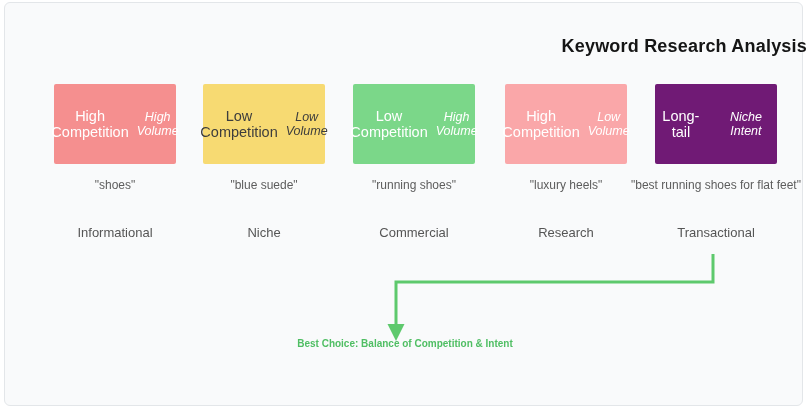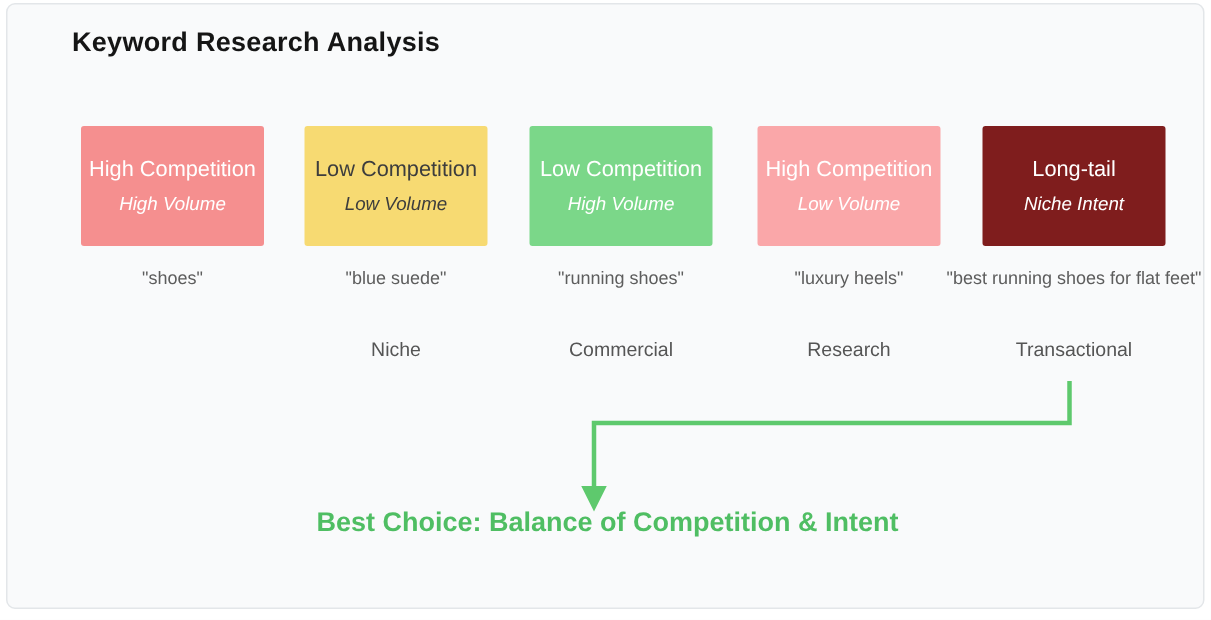--- a/index.html
+++ b/index.html
@@ -12,41 +12,40 @@
   }
   .card {
     position: absolute;
     top: 2px; left: 4px; right: 4px; bottom: 7px;
     background: #f9fafb;
     border: 1px solid #e3e6e9;
     border-radius: 6px;
   }
   .title {
     position: absolute;
-    top: 18px; left: 0; width: 807px;
-    text-align: left;
+    top: 36px; left: 0; width: 807px;
+    text-align: right;
     font-size: 18px;
     font-weight: bold;
     color: #151515;
     letter-spacing: 0.2px;
     padding-left: 48px;
   }
   .column {
     position: absolute;
     top: 84px;
     width: 190px;
     text-align: center;
   }
   .kbox {
     width: 122px;
     height: 80px;
     margin: 0 auto;
     border-radius: 2px;
     display: flex;
-    flex-direction: column;
     align-items: center;
     justify-content: center;
     gap: 8px;
   }
   .kbox .line1 { font-size: 14.5px; }
   .kbox .line2 { font-size: 12.5px; font-style: italic; }
   .keyword {
     margin-top: 14px;
     font-size: 12px;
     color: #5d5d5d;
@@ -60,37 +59,38 @@
     position: absolute;
     top: 0; left: 0;
     width: 807px; height: 413px;
     pointer-events: none;
   }
   .conclusion {
     position: absolute;
     top: 338px; left: 10px;
     width: 790px;
     text-align: center;
-    font-size: 18px;
+    font-size: 10px;
     font-weight: bold;
   }
 </style>
 </head>
 <body>
 
 <div class="card"></div>
 
 <div class="title">Keyword Research Analysis</div>
 
 <div class="column" style="left:20px">
   <div class="kbox" style="background-color: rgb(245, 143, 143); color: rgb(255, 255, 255);">
     <div class="line1">High Competition</div>
     <div class="line2">High Volume</div>
   </div>
   <div class="keyword">"shoes"</div>
+  <div class="category">Informational</div>
 </div>
 
 <div class="column" style="left:169px">
   <div class="kbox" style="background-color: rgb(247, 218, 114); color: rgb(61, 61, 61);">
     <div class="line1">Low Competition</div>
     <div class="line2">Low Volume</div>
   </div>
   <div class="keyword">"blue suede"</div>
   <div class="category">Niche</div>
 </div>
@@ -107,21 +107,21 @@
 <div class="column" style="left:471px">
   <div class="kbox" style="background-color: rgb(250, 167, 169); color: rgb(255, 255, 255);">
     <div class="line1">High Competition</div>
     <div class="line2">Low Volume</div>
   </div>
   <div class="keyword">"luxury heels"</div>
   <div class="category">Research</div>
 </div>
 
 <div class="column" style="left:621px">
-  <div class="kbox" style="background-color: #7f1d1d; color: rgb(255, 255, 255);">
+  <div class="kbox" style="background-color: #701a75; color: rgb(255, 255, 255);">
     <div class="line1">Long-tail</div>
     <div class="line2">Niche Intent</div>
   </div>
   <div class="keyword">"best running shoes for flat feet"</div>
   <div class="category">Transactional</div>
 </div>
 
 <svg class="arrow-layer" viewBox="0 0 807 413" xmlns="http://www.w3.org/2000/svg">
   <polyline points="713,254 713,282 396,282 396,326" fill="none" stroke-width="3" stroke="#5ec96d"></polyline>
   <polygon points="387.5,324 404.5,324 396,341" fill="#5ec96d"></polygon>

